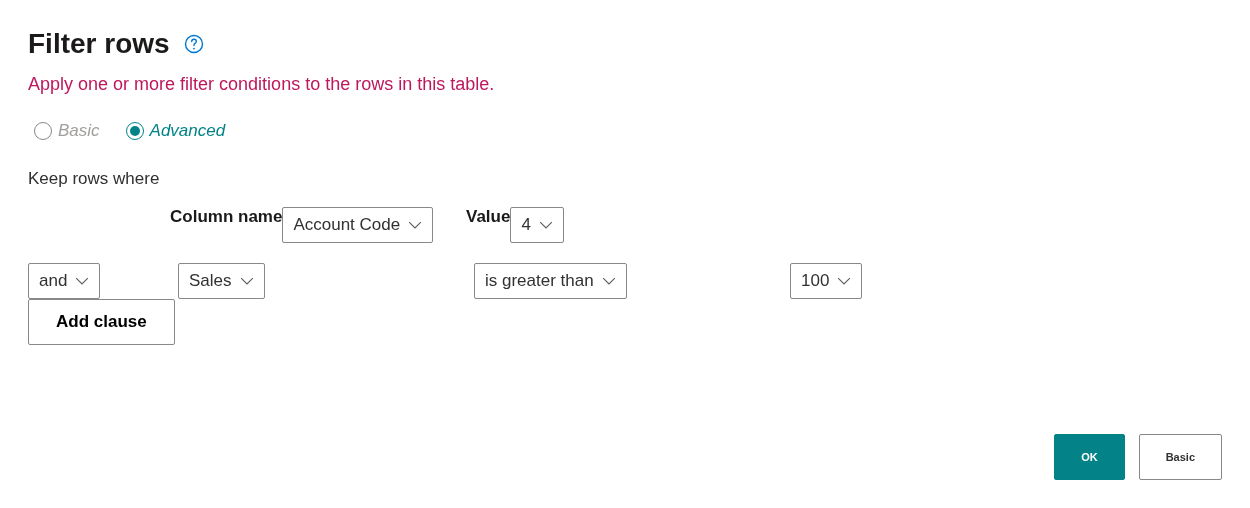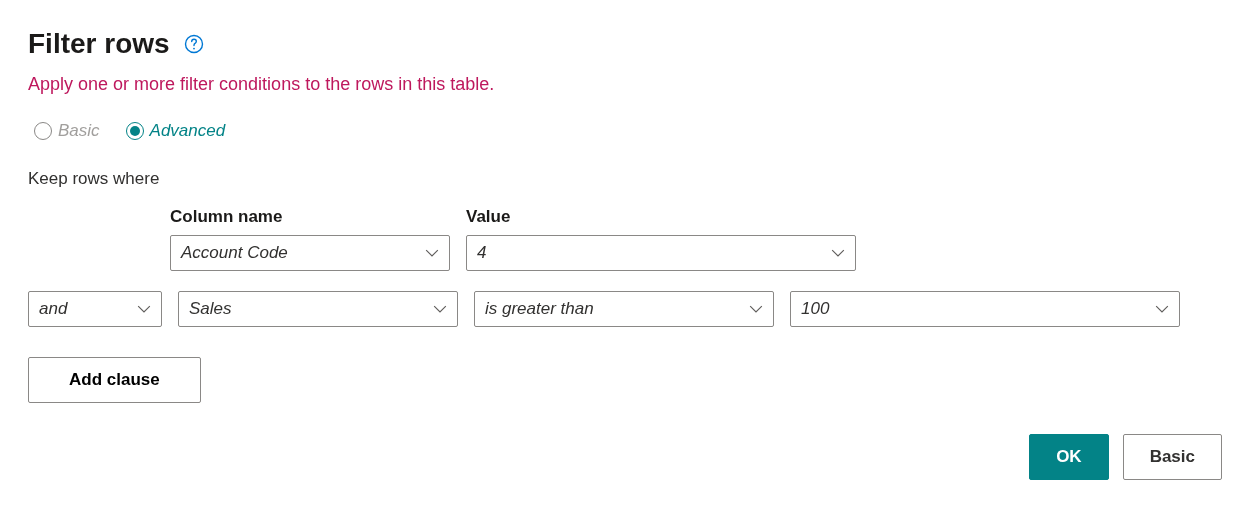--- a/index.html
+++ b/index.html
@@ -23,69 +23,67 @@
     .radio.selected .radio-ring { border-color: #038387; }
     .radio-dot { width: 10px; height: 10px; border-radius: 50%; background: #038387; display: none; }
     .radio.selected .radio-dot { display: block; }
     .radio.disabled { color: #a19f9d; cursor: default; }
     .radio.selected .radio-label { color: #038387; }
 
     .keep { font-size: 17px; margin-bottom: 18px; }
 
     .grid-area { display: flex; flex-direction: column; gap: 20px; }
     .filter-row { display: flex; gap: 16px; align-items: flex-end; }
-    .col { display: flex; flex-direction: column; gap: 6px; }
+    .col { display: flex; flex-direction: row; gap: 0; }
     .col-head { font-size: 17px; font-weight: 600; color: #1b1a19; padding-bottom: 2px; }
 
     .w-logic   { width: 134px; }
     .w-column  { width: 280px; }
     .w-op      { width: 300px; }
     .w-value   { width: 390px; }
 
     .spacer-logic { width: 126px; }
 
     .select, .textish {
       height: 36px;
       border: 1px solid #8a8886;
       border-radius: 2px;
       display: flex;
       align-items: center;
       justify-content: space-between;
       padding: 0 10px;
       font-size: 17px;
       background: #fff;
       cursor: pointer;
-      font-style: italic;
     }
     .select .chev { width: 14px; height: 14px; color: #605e5c; flex: 0 0 auto; margin-left: 8px; }
 
     .add-btn {
-      margin-top: 30px;
       height: 46px;
-      padding: 0 40px;
+      padding: 0 27px;
       border: 1px solid #8a8886;
       background: #fff;
       border-radius: 2px;
       font-size: 17px;
       font-weight: 600;
       cursor: pointer;
     }
 
     .footer {
       position: absolute;
       right: 28px;
       bottom: 28px;
       display: flex;
       gap: 14px;
     }
     .btn {
       height: 46px;
       padding: 8px 26px;
       border-radius: 2px;
-      font-size: 17px;
+      font-size: 11px;
       font-weight: 600;
       cursor: pointer;
       display: inline-flex;
       align-items: center;
       justify-content: center;
     }
     .btn-primary { background: #038387; color: #fff; border: 1px solid #038387; }
     .btn-secondary { background: #fff; color: #323130; border: 1px solid #8a8886; }
   </style>
 </head>

